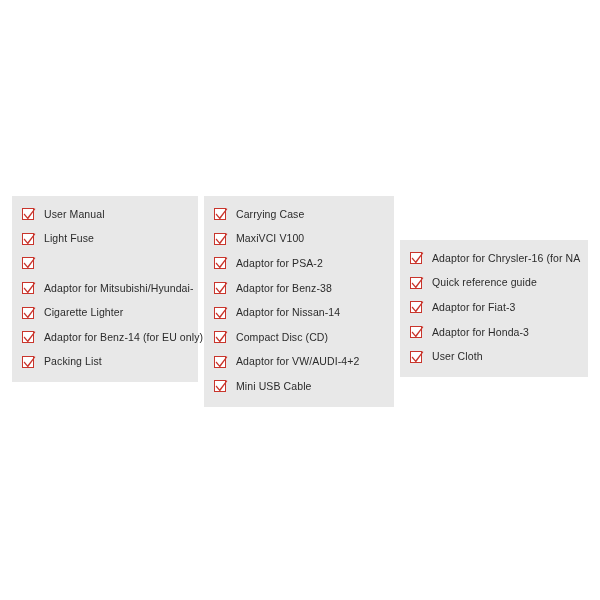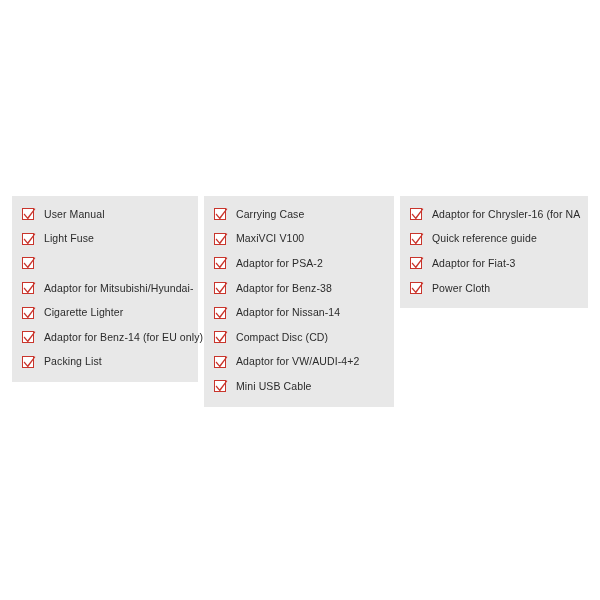--- a/index.html
+++ b/index.html
@@ -26,21 +26,21 @@
     display: flex;
     flex-direction: row;
     align-items: flex-start;
   }
   .column {
     background: #e8e8e8;
     padding: 6px 0 8px 0;
   }
   .col-0 { width: 186px; }
   .col-1 { width: 190px; margin-left: 6px; }
-  .col-2 { width: 188px; margin-left: 6px; }
+  .col-2 { width: 188px; margin-left: 6px; margin-top: 44px; }
   .item {
     display: flex;
     flex-direction: row;
     align-items: center;
     height: 24.6px;
     padding-left: 10px;
   }
   .checkbox {
     position: relative;
     width: 12px;
@@ -222,18 +222,26 @@
             </svg>
         </span>
         <span class="item-label">Adaptor for Fiat-3</span>
       </div>
       <div class="item">
         <span class="checkbox">
           <svg viewBox="0 0 15 15">
               <path d="M2.5 6.6 L5.6 10.2 L12.6 1.2 L13.4 2.0 L5.9 12.6 L1.6 7.6 Z" fill="#c9352c"></path>
             </svg>
         </span>
-        <span class="item-label">Power Cloth</span>
+        <span class="item-label">Adaptor for Honda-3</span>
+      </div>
+      <div class="item">
+        <span class="checkbox">
+          <svg viewBox="0 0 15 15">
+              <path d="M2.5 6.6 L5.6 10.2 L12.6 1.2 L13.4 2.0 L5.9 12.6 L1.6 7.6 Z" fill="#c9352c"></path>
+            </svg>
+        </span>
+        <span class="item-label">User Cloth</span>
       </div>
     </div>
 
   </div>
 </div>
 
 </body></html>

